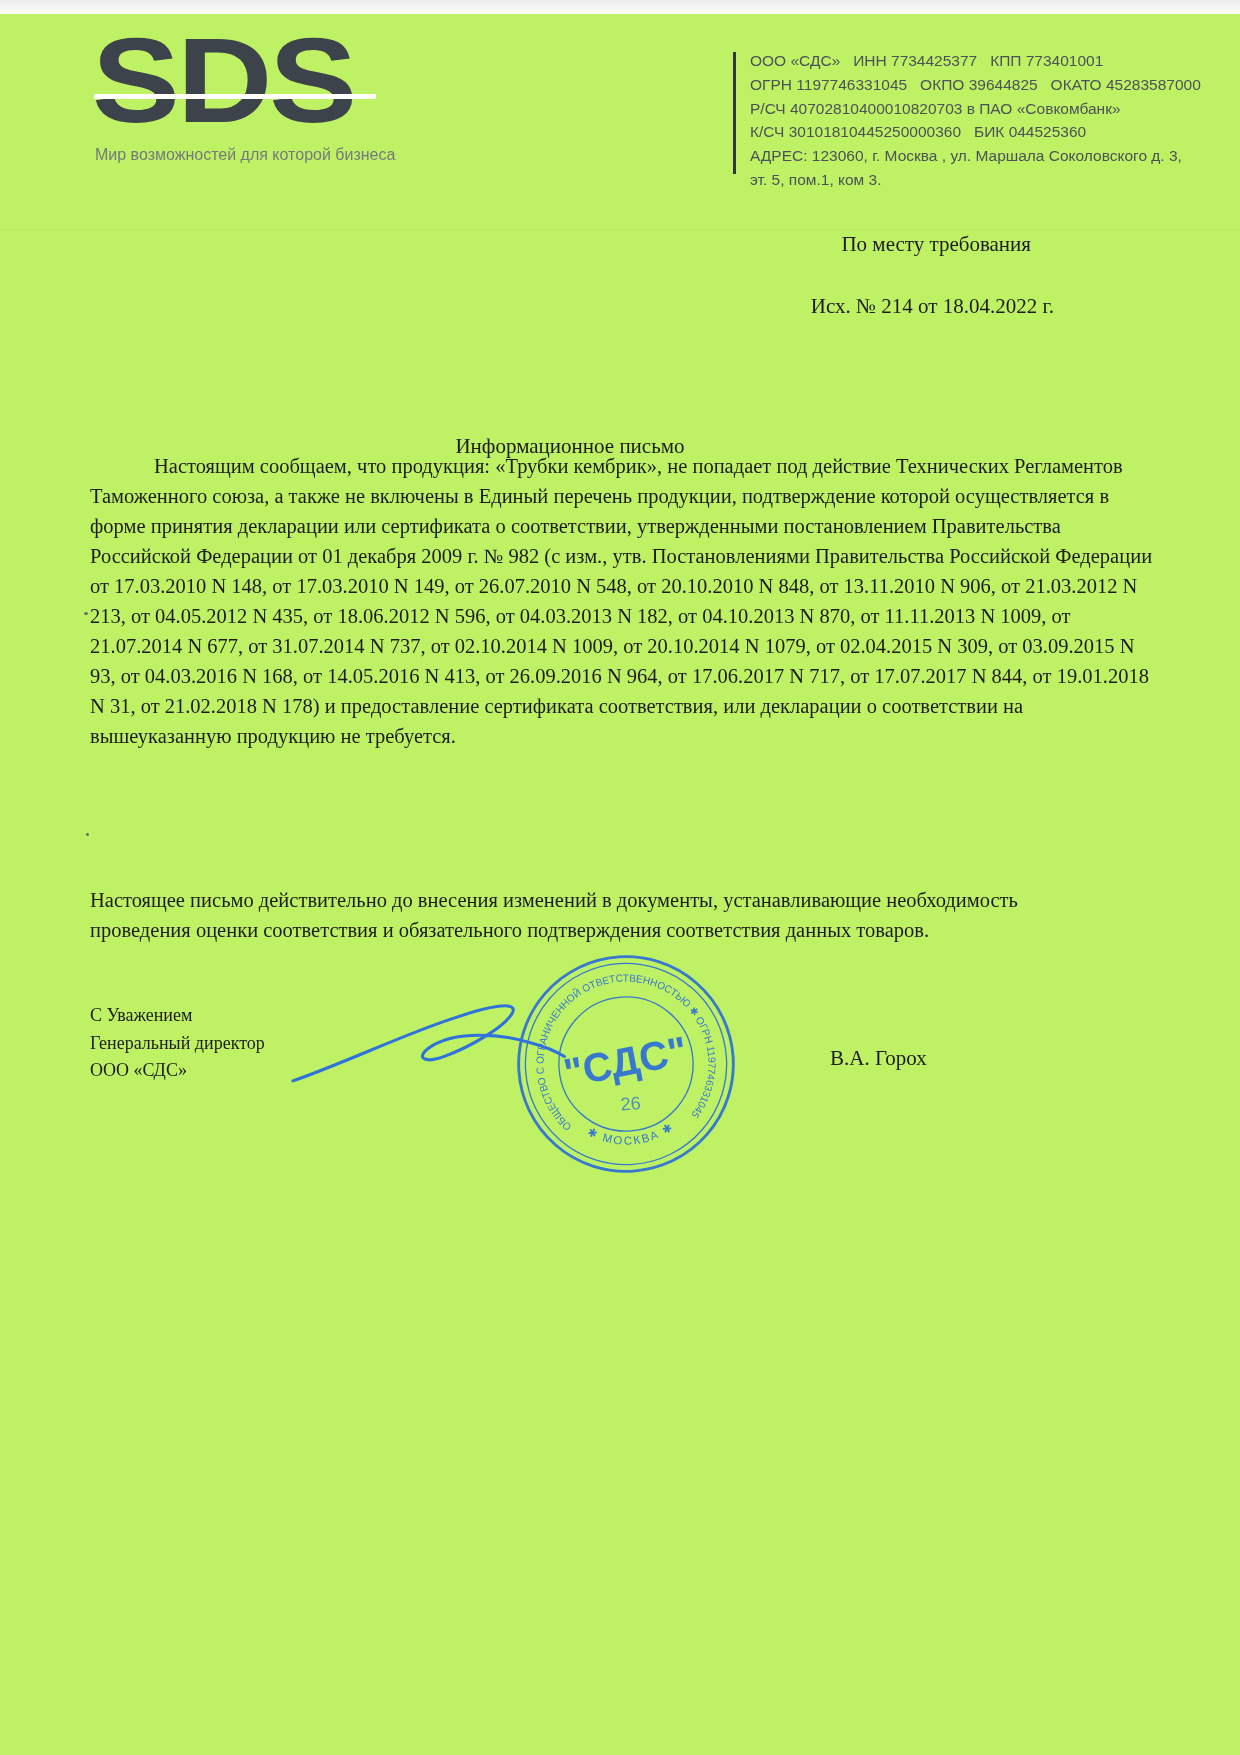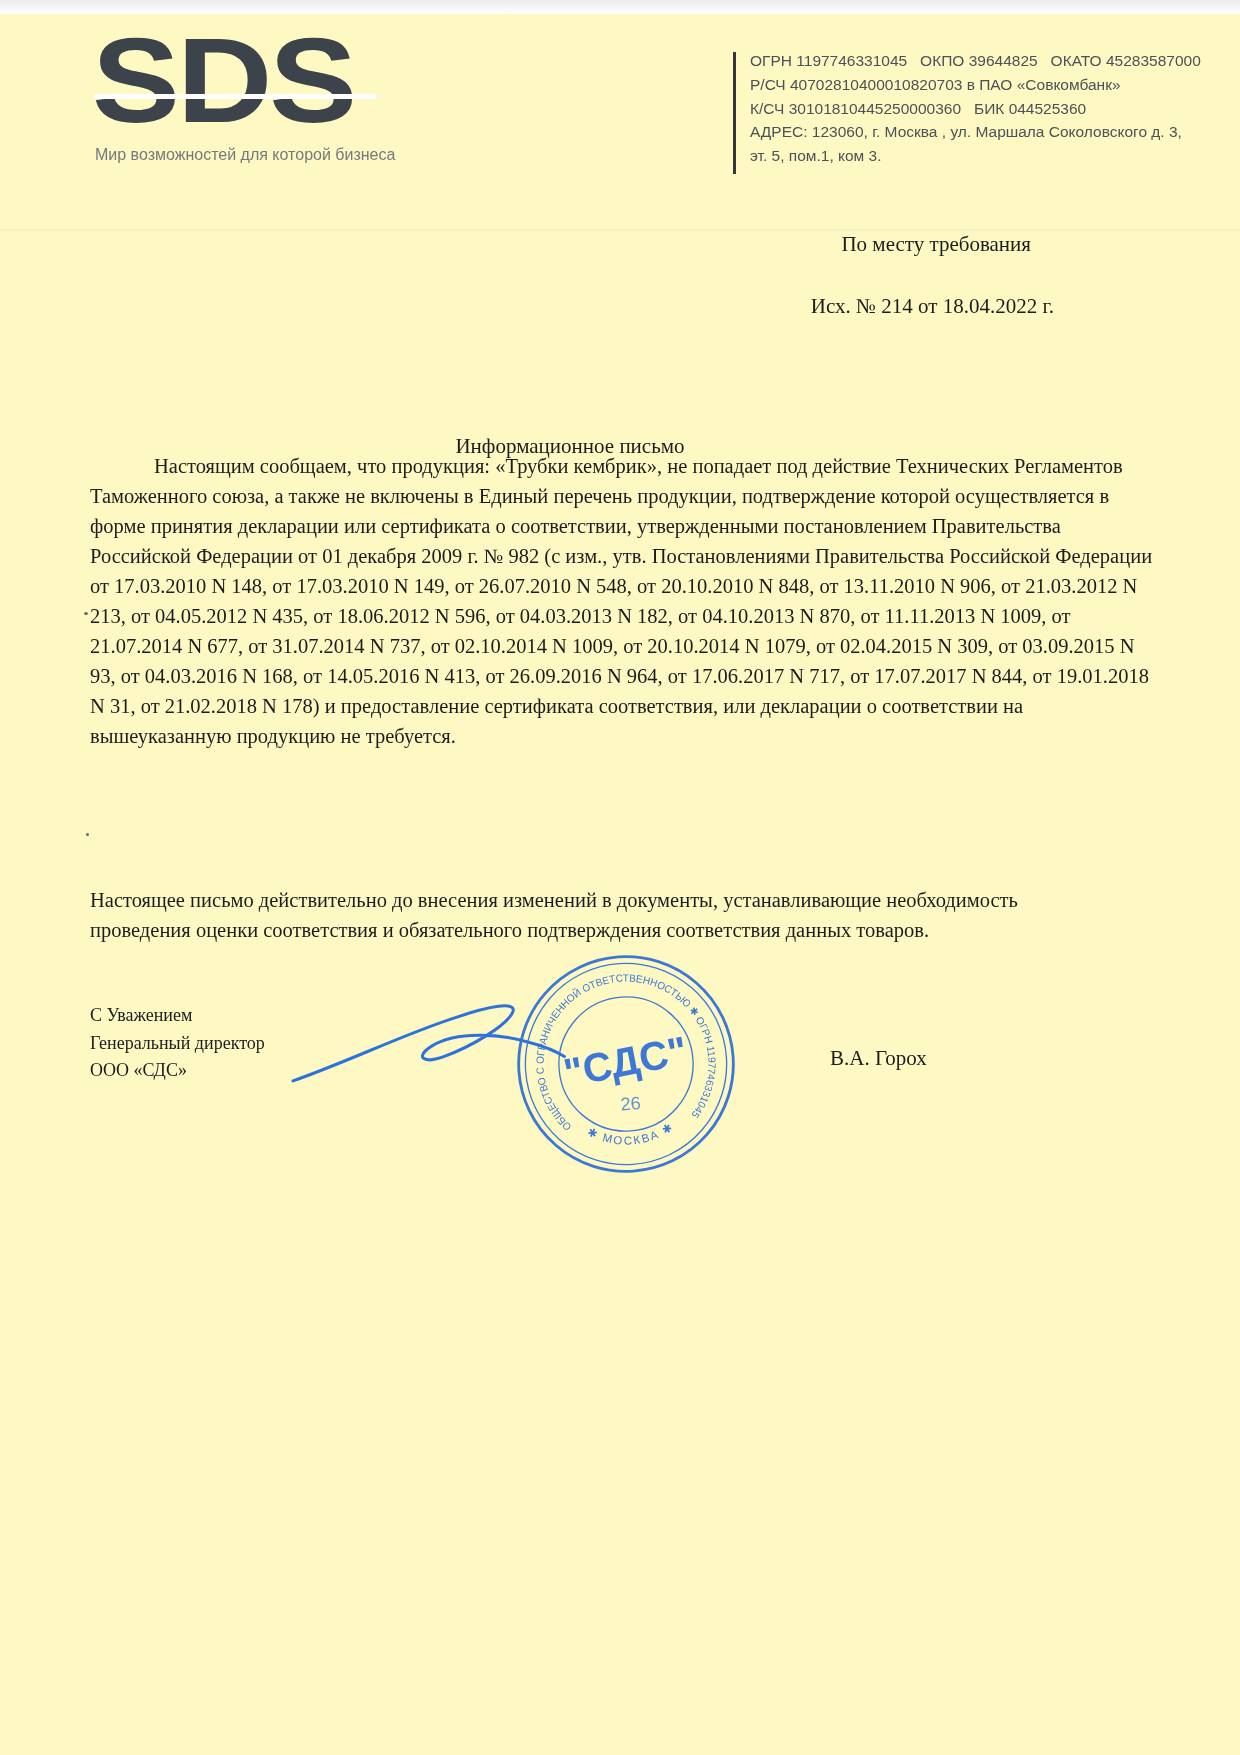--- a/index.html
+++ b/index.html
@@ -1,17 +1,17 @@
 <!DOCTYPE html>
 <html><head>
 <meta charset="utf-8">
 <style>
   html,body{margin:0;padding:0;background:#ffffff;}
   .page{
-    position:relative;width:1240px;height:1755px;background:#fef9c3;
+    position:relative;width:1240px;height:1755px;background:#bef264;
     font-family:"Liberation Serif","DejaVu Serif",serif;color:#1c1c1e;
     overflow:hidden;margin:0 auto;
   }
   
   .scan-top{position:absolute;top:0;left:0;right:0;height:14px;
     background:linear-gradient(180deg,#eaeaea 0%,#f7f7f7 60%,#ffffff 100%);}
   .scan-band{position:absolute;top:229px;left:0;right:0;height:3px;
     background:linear-gradient(180deg,rgba(0,0,0,.045),rgba(0,0,0,0));}
   .speck{position:absolute;background:#6a6a6a;border-radius:50%;}
 
@@ -57,20 +57,21 @@
 
   <div class="logo-block">
     <div class="logo-text">SDS</div>
     <div class="logo-slit"></div>
     <div class="logo-tagline">Мир возможностей для которой бизнеса</div>
   </div>
 
   <div class="hdr-divider"></div>
 
   <div class="company-info">
+    <div class="company-line">ООО «СДС»   ИНН 7734425377   КПП 773401001</div>
     <div class="company-line">ОГРН 1197746331045   ОКПО 39644825   ОКАТО 45283587000</div>
     <div class="company-line">Р/СЧ 40702810400010820703 в ПАО «Совкомбанк»</div>
     <div class="company-line">К/СЧ 30101810445250000360   БИК 044525360</div>
     <div class="company-line">АДРЕС: 123060, г. Москва , ул. Маршала Соколовского д. 3,</div>
     <div class="company-line">эт. 5, пом.1, ком 3.</div>
   </div>
 
   <div class="recipient">По месту требования</div>
   <div class="reference">Исх. № 214 от 18.04.2022 г.</div>
 

